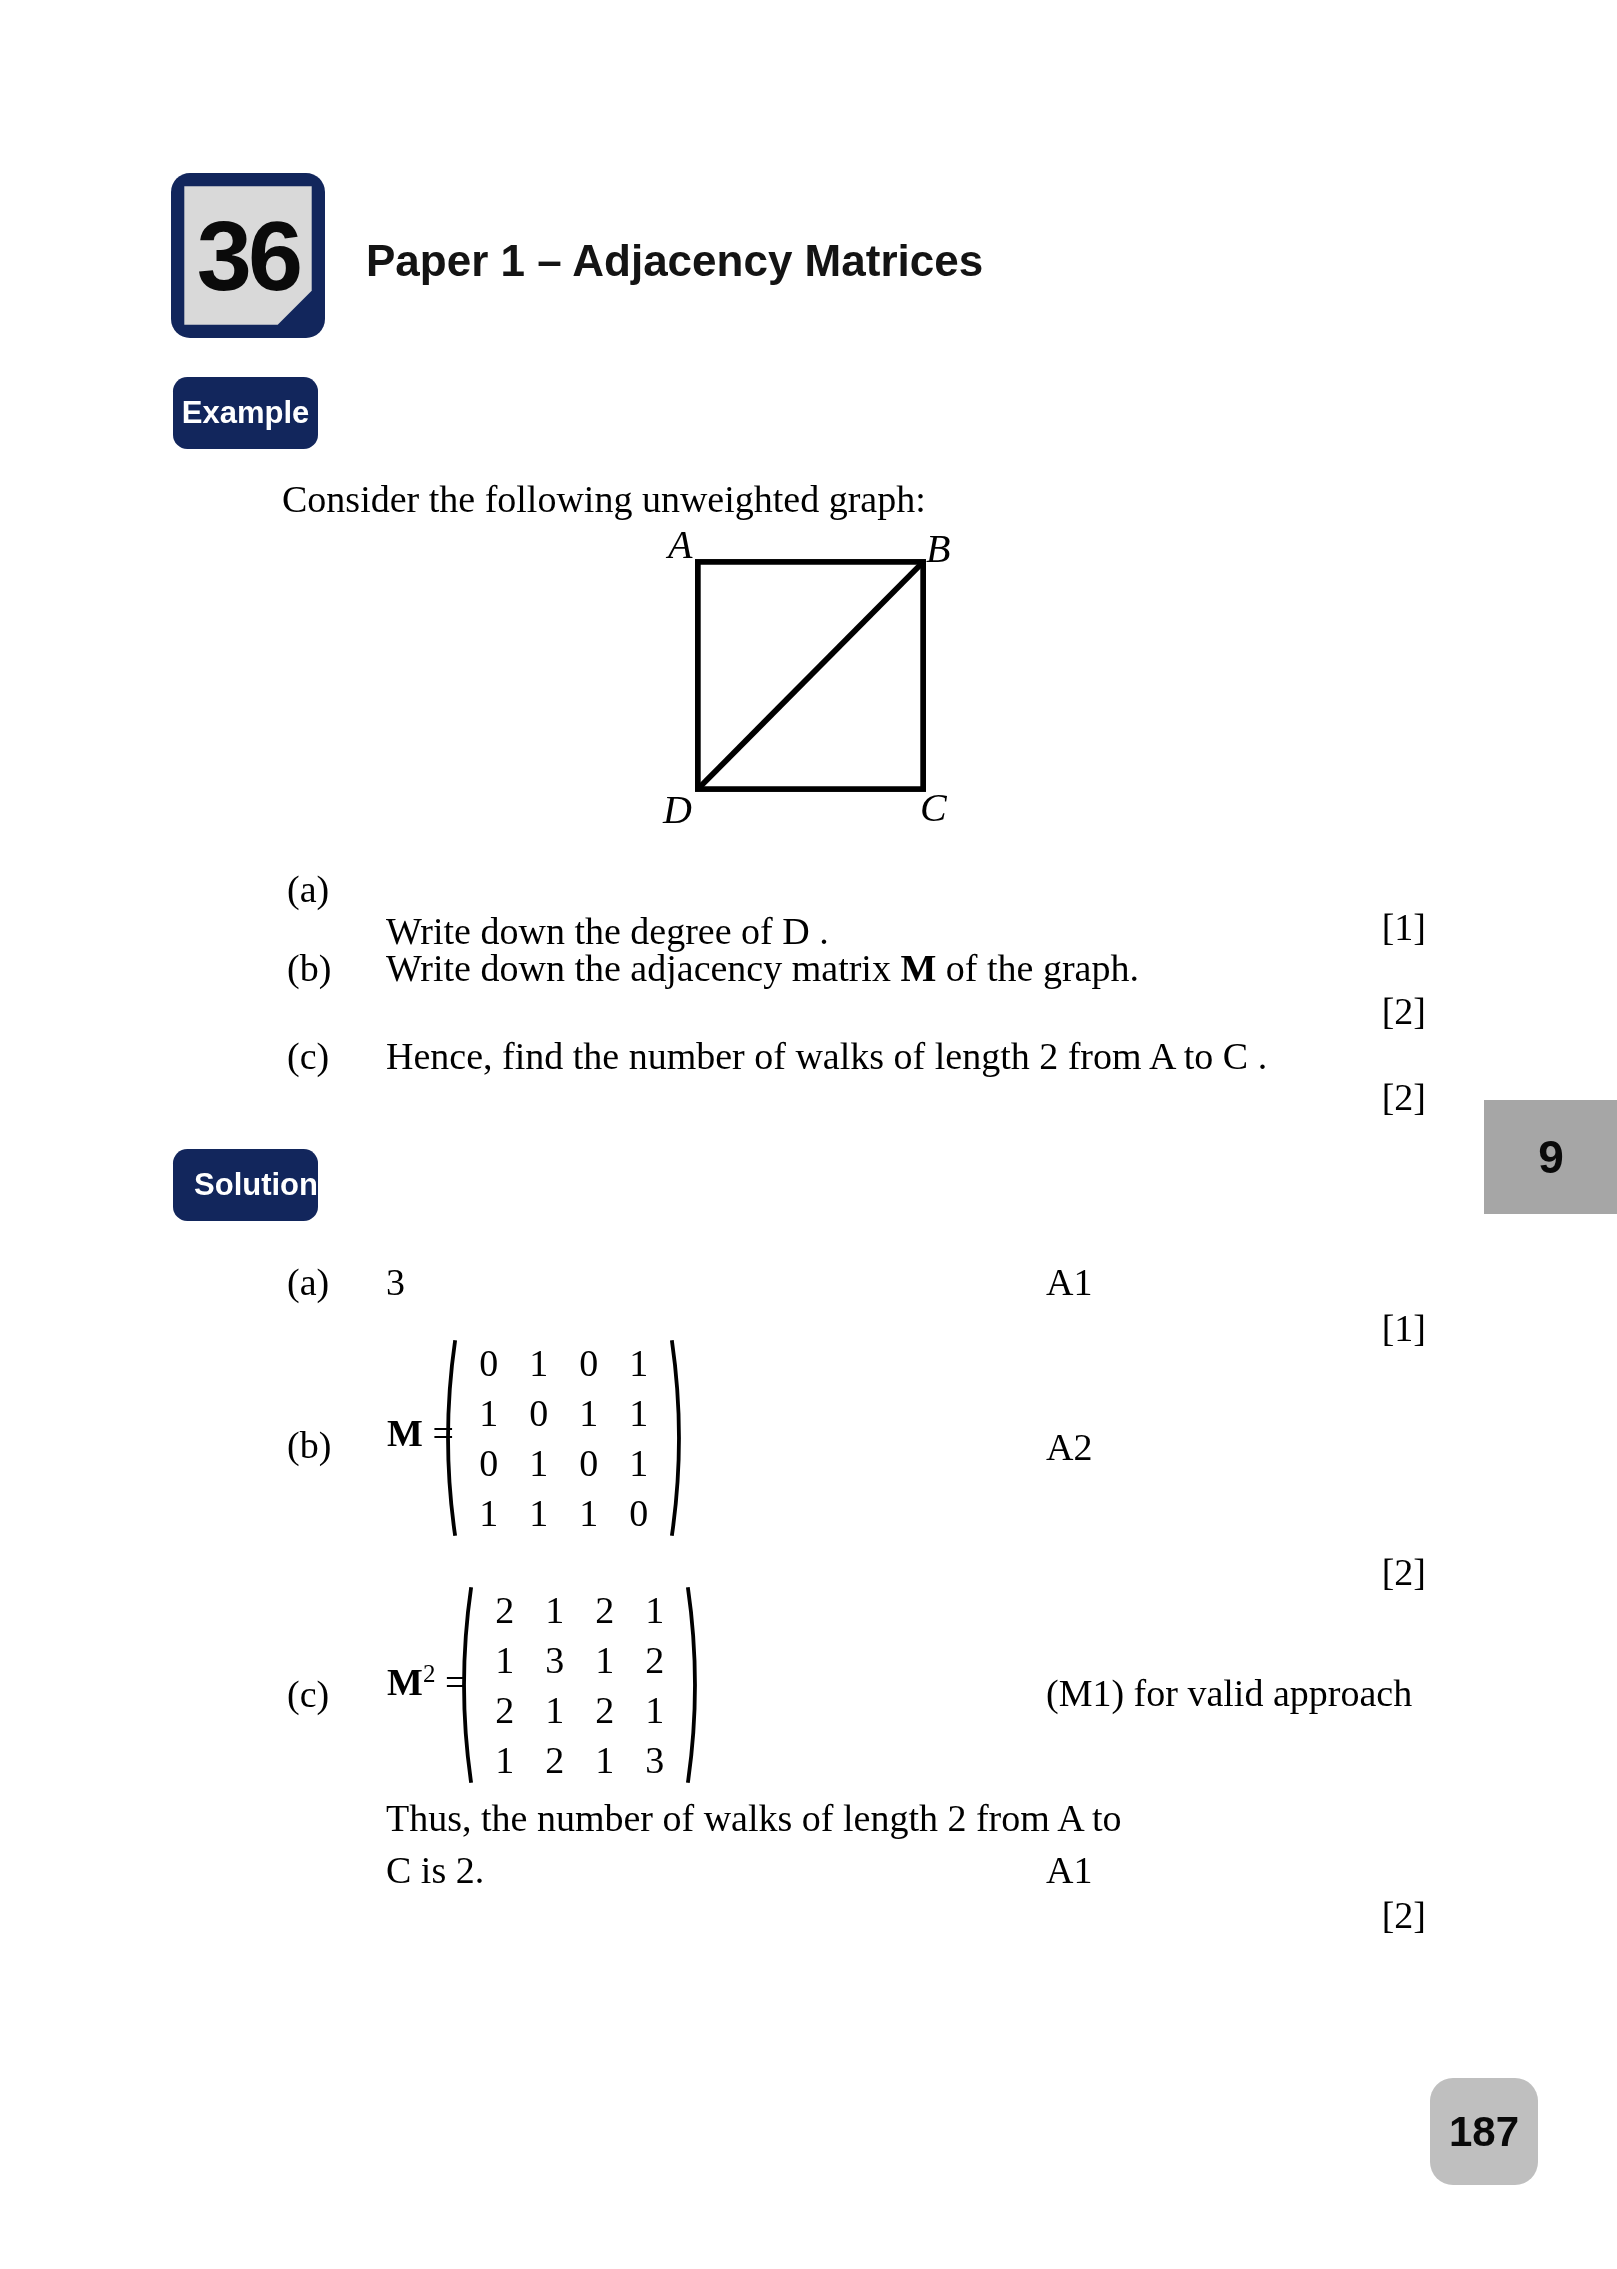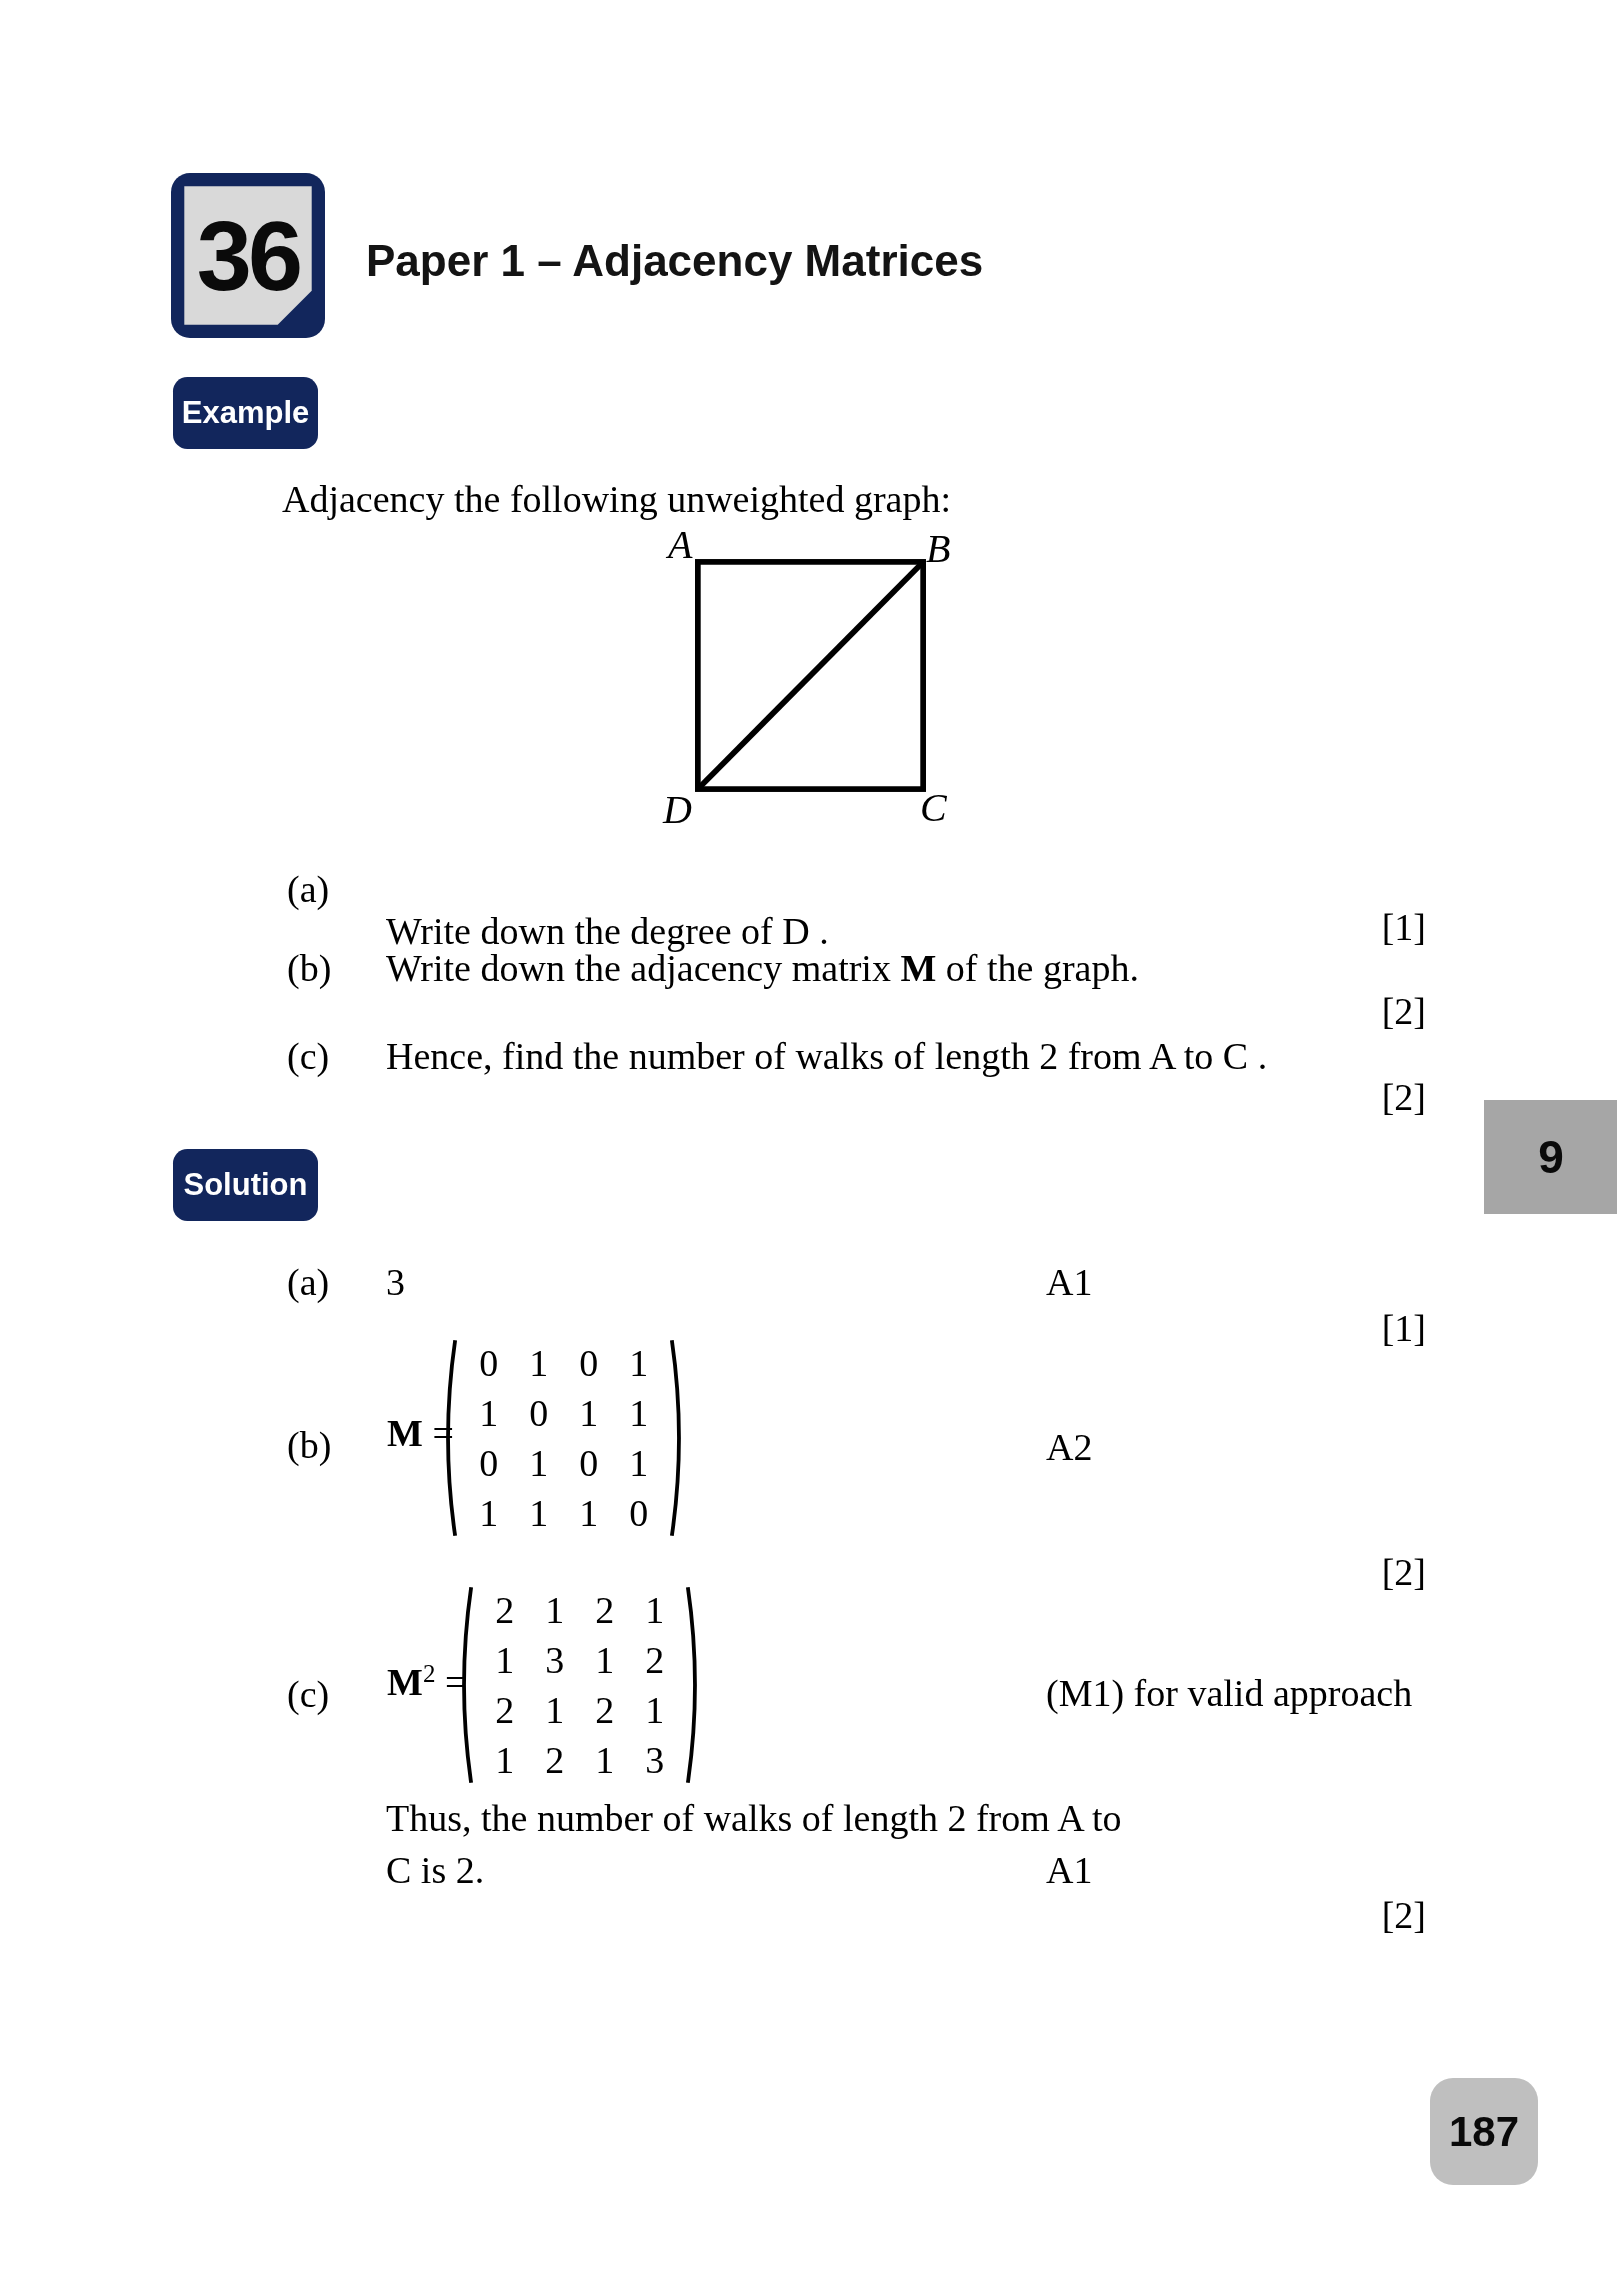--- a/index.html
+++ b/index.html
@@ -42,21 +42,21 @@
   }
   .pill {
     position:absolute; left:173px;
     width:145px; height:72px;
     background:#12265c; border-radius:14.3px;
     display:flex; align-items:center; justify-content:center;
     font-family:"Liberation Sans", sans-serif;
     font-weight:bold; font-size:31px; color:#ffffff;
   }
   .pill.example { top:377px; }
-  .pill.solution { top:1149px; }
+  .pill.solution { top:1149px;justify-content:flex-end; }
   
   .serif { font-family:"Liberation Serif", serif; font-size:38px; line-height:1.2; }
   .intro { position:absolute; left:282px; top:477px; }
   
   .graph { position:absolute; left:695px; top:559px; }
   .graph svg { display:block; }
   .vlabel {
     position:absolute; font-family:"Liberation Serif", serif;
     font-style:italic; font-size:40px; line-height:1;
   }
@@ -115,21 +115,21 @@
     </div>
     <div class="fold"></div>
   </div>
 
   <div class="page-title">Paper 1 – Adjacency Matrices</div>
 
   <div class="pill example">
     <span>Example</span>
   </div>
 
-  <div class="intro serif">Adjacency the following unweighted graph:</div>
+  <div class="intro serif">Consider the following unweighted graph:</div>
 
   <div class="graph">
     <svg width="231" height="233" viewBox="0 0 243 245">
       <rect x="3" y="3" width="237" height="239" fill="none" stroke="#000" stroke-width="6"></rect>
       <line x1="3" y1="242" x2="240" y2="3" stroke="#000" stroke-width="6"></line>
     </svg>
     <span class="vlabel a">A</span>
     <span class="vlabel b">B</span>
     <span class="vlabel c">C</span>
     <span class="vlabel d">D</span>

